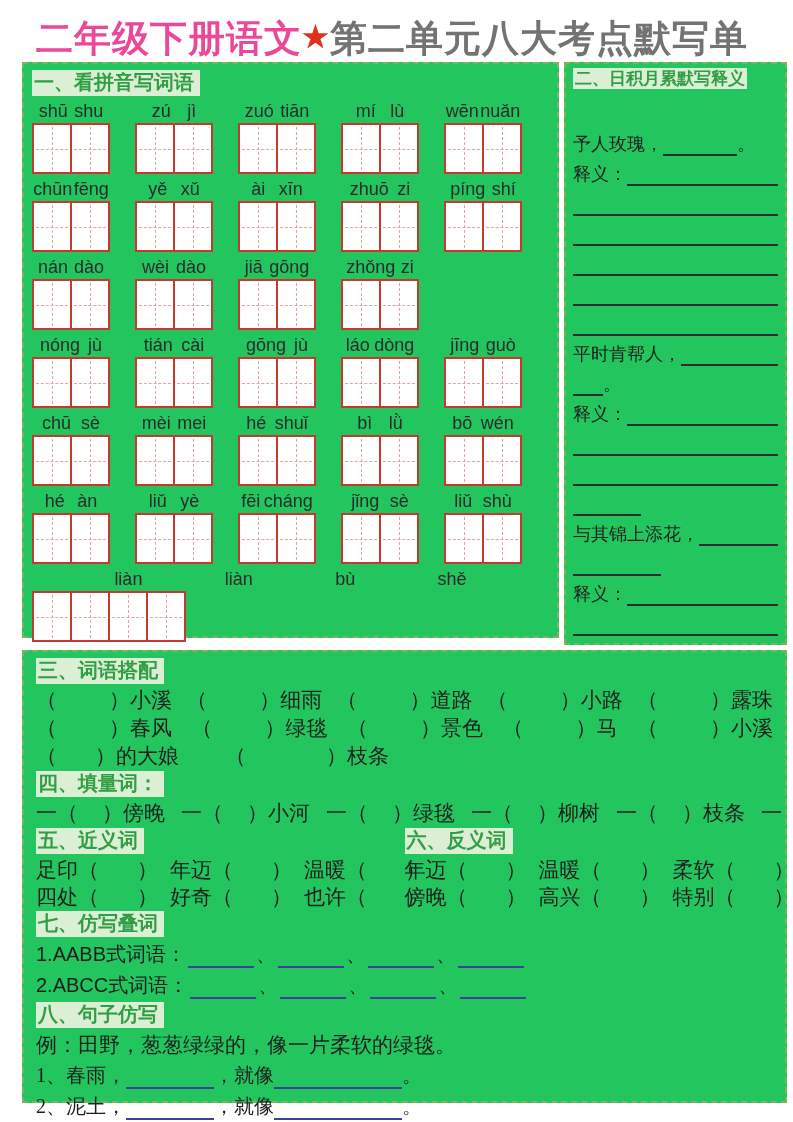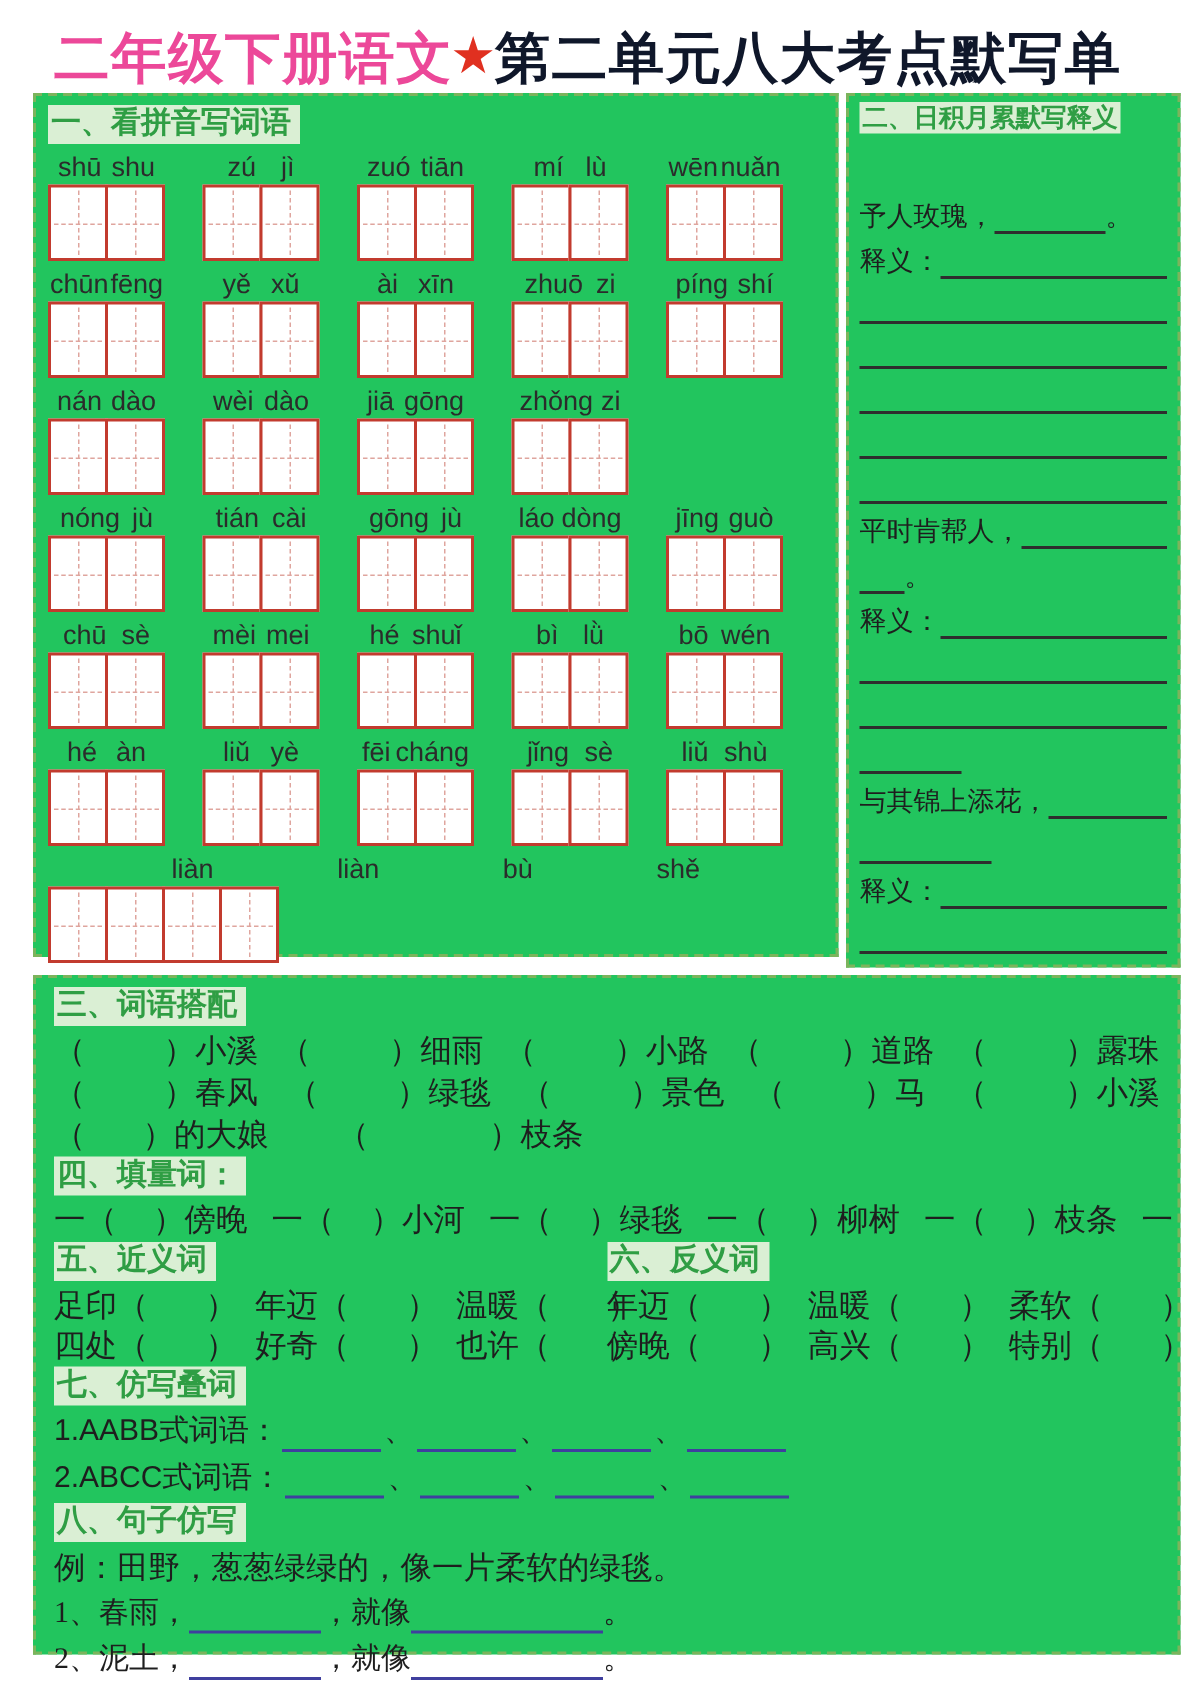--- a/index.html
+++ b/index.html
@@ -3,21 +3,21 @@
 <meta charset="utf-8">
 <style>
   * { margin:0; padding:0; box-sizing:border-box; }
   html,body { width:793px; height:1122px; background:#ffffff; position:relative;
               font-family:"Liberation Serif",serif; color:#1e1e1e; overflow:hidden; }
 
   
   .title { position:absolute; top:14px; left:36px; width:740px;
            font-size:37px; font-weight:bold; letter-spacing:1px; white-space:nowrap; }
   .title .black { color:#ec4899; }
-  .title .red   { color:#0f172a; }
+  .title .red   { color:#737373; }
   .title .star  { color:#e03020; font-size:30px; vertical-align:4px; }
 
   
   .gbox { position:absolute; border:2px dashed #7cb45c; background:#22c55e; }
   #box-pinyin   { left:22px;  top:62px;  width:537px; height:576px; padding:6px 8px; }
   #box-memorize { left:564px; top:62px;  width:223px; height:583px; padding:4px 7px; }
   #box-bottom   { left:22px;  top:650px; width:765px; height:453px; padding:6px 12px; }
 
   
   .hd { display:inline-block; background:#daefd4; color:#2f9e44; font-weight:bold;
@@ -487,22 +487,22 @@
       </div>
     </div>
 </div>
 
 <div class="gbox" id="box-bottom">
   <div class="hd">三、词语搭配</div>
   <div>
       <div class="ex-row spread">
         <span class="unit"><span>（</span><span class="gap g-lg"></span><span>）</span><span>小溪</span></span>
         <span class="unit"><span>（</span><span class="gap g-lg"></span><span>）</span><span>细雨</span></span>
+        <span class="unit"><span>（</span><span class="gap g-lg"></span><span>）</span><span>道路</span></span>
         <span class="unit"><span>（</span><span class="gap g-lg"></span><span>）</span><span>小路</span></span>
-        <span class="unit"><span>（</span><span class="gap g-lg"></span><span>）</span><span>道路</span></span>
         <span class="unit"><span>（</span><span class="gap g-lg"></span><span>）</span><span>露珠</span></span>
       </div>
       <div class="ex-row spread">
         <span class="unit"><span>（</span><span class="gap g-lg"></span><span>）</span><span>春风</span></span>
         <span class="unit"><span>（</span><span class="gap g-lg"></span><span>）</span><span>绿毯</span></span>
         <span class="unit"><span>（</span><span class="gap g-lg"></span><span>）</span><span>景色</span></span>
         <span class="unit"><span>（</span><span class="gap g-lg"></span><span>）</span><span>马</span></span>
         <span class="unit"><span>（</span><span class="gap g-lg"></span><span>）</span><span>小溪</span></span>
       </div>
       <div class="ex-row">

